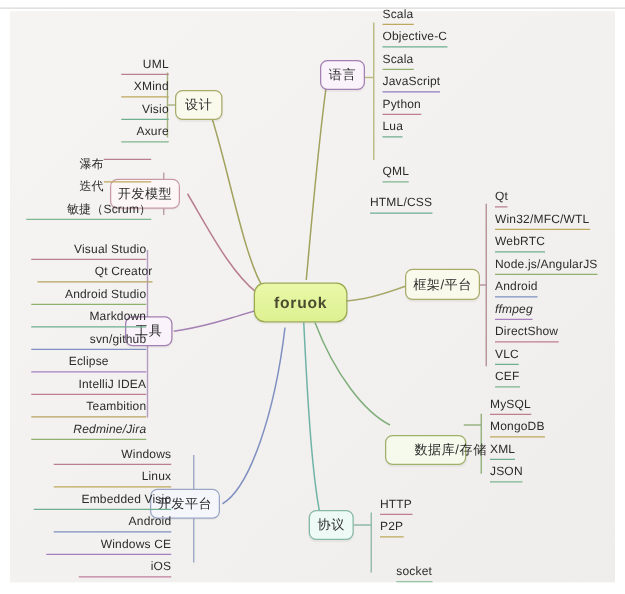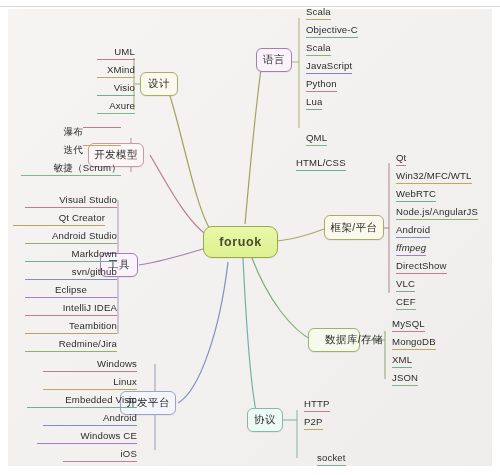--- a/index.html
+++ b/index.html
@@ -194,21 +194,21 @@
   </div>
   <div class="leaf right" style="left:393px;top:278px;">
     <span>VLC</span>
     <span class="ul" style="background:#6fae8e"></span>
   </div>
   <div class="leaf right" style="left:393px;top:296px;">
     <span>CEF</span>
     <span class="ul" style="background:#7fb68f"></span>
   </div>
 
-  <div class="node green" style="left:308px;top:328px;width:52px;height:24px;padding-left:40px;">
+  <div class="node green" style="left:308px;top:348px;width:65px;height:24px;padding-left:40px;">
     <span>数据库/存储</span>
   </div>
   <div class="leaf right" style="left:389px;top:318px;">
     <span>MySQL</span>
     <span class="ul" style="background:#c07f8e"></span>
   </div>
   <div class="leaf right" style="left:389px;top:336px;">
     <span>MongoDB</span>
     <span class="ul" style="background:#bda85e"></span>
   </div>
@@ -273,21 +273,21 @@
     <span class="ul" style="background:#7fb68f"></span>
   </div>
 
   <div class="node purple" style="left:100px;top:253px;width:38px;height:24px;">
     <span>工具</span>
   </div>
   <div class="leaf leftal" style="left:22px;top:194px;width:92px;">
     <span>Visual Studio</span>
     <span class="ul" style="background:#b97f8e"></span>
   </div>
-  <div class="leaf leftal" style="left:10px;top:212px;width:92px;">
+  <div class="leaf leftal" style="left:27px;top:212px;width:92px;">
     <span>Qt Creator</span>
     <span class="ul" style="background:#b8a35e"></span>
   </div>
   <div class="leaf leftal" style="left:22px;top:230px;width:92px;">
     <span>Android Studio</span>
     <span class="ul" style="background:#8fb06e"></span>
   </div>
   <div class="leaf leftal" style="left:22px;top:248px;width:92px;">
     <span>Markdown</span>
     <span class="ul" style="background:#6fae8e"></span>
@@ -301,21 +301,21 @@
     <span class="ul" style="background:#a77fc0"></span>
   </div>
   <div class="leaf leftal" style="left:22px;top:302px;width:92px;">
     <span>IntelliJ IDEA</span>
     <span class="ul" style="background:#c07f8e"></span>
   </div>
   <div class="leaf leftal" style="left:22px;top:320px;width:92px;">
     <span>Teambition</span>
     <span class="ul" style="background:#b9a35e"></span>
   </div>
-  <div class="leaf leftal" style="left:22px;top:338px;width:92px;">
+  <div class="leaf leftal" style="left:22px;top:338px;width:92px;font-style:italic;">
     <span>Redmine/Jira</span>
     <span class="ul" style="background:#8fb06e"></span>
   </div>
 
   <div class="node blue" style="left:120px;top:391px;width:56px;height:24px;">
     <span>开发平台</span>
   </div>
   <div class="leaf leftal" style="left:40px;top:358px;width:94px;">
     <span>Windows</span>
     <span class="ul" style="background:#b97f8e"></span>

